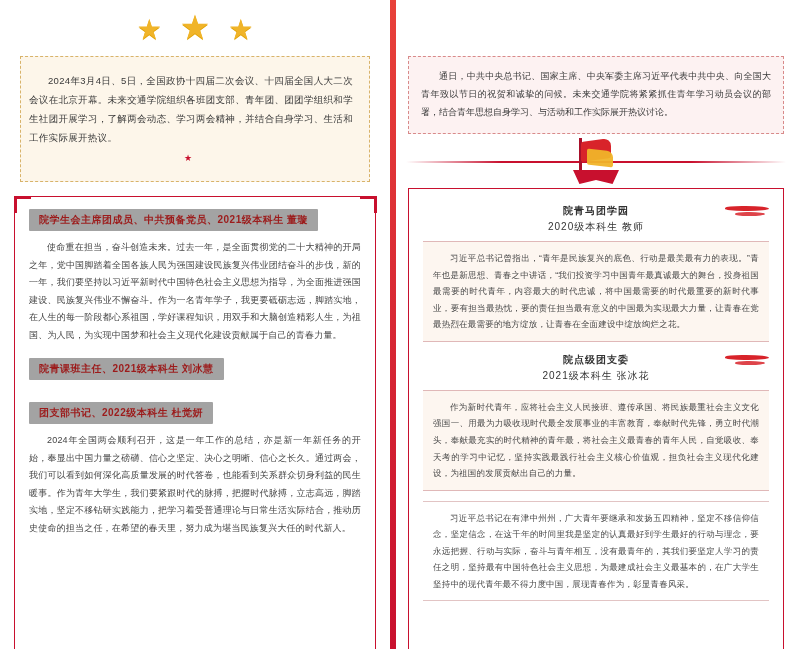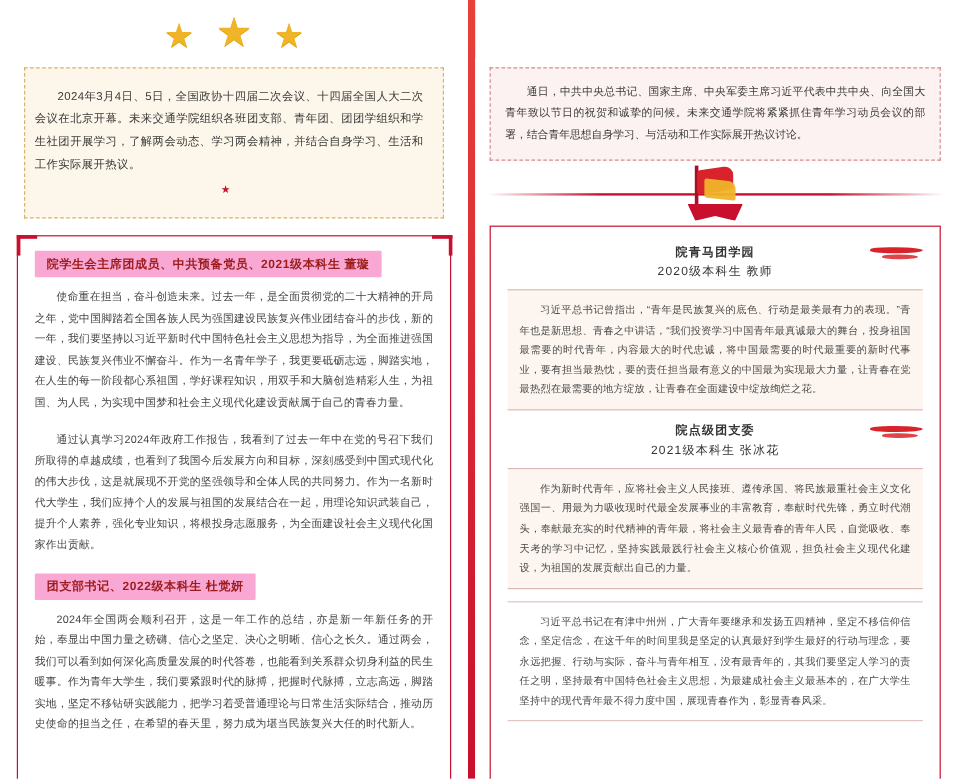--- a/index.html
+++ b/index.html
@@ -86,21 +86,21 @@
     width: 14px;
     height: 14px;
     border: 0 solid #c8102e;
   }
   .corner.tl { top: -1.5px; left: -1.5px; border-top-width: 3px; border-left-width: 3px; }
   .corner.tr { top: -1.5px; right: -1.5px; border-top-width: 3px; border-right-width: 3px; }
 
   .section { margin-bottom: 14px; }
   .section-title {
     display: inline-block;
-    background: #f9a8d4;
+    background: #a3a3a3;
     color: #9c1b1b;
     font-size: 10px;
     font-weight: bold;
     padding: 4px 10px 4px 10px;
     letter-spacing: 0.5px;
     border-radius: 1px;
     margin-bottom: 8px;
   }
   .section-body {
     font-size: 9px;
@@ -279,21 +279,21 @@
     <div class="red-frame">
       <span class="corner tl"></span>
       <span class="corner tr"></span>
 
       <div class="section">
         <div class="section-title">院学生会主席团成员、中共预备党员、2021级本科生 董璇</div>
         <div class="section-body">使命重在担当，奋斗创造未来。过去一年，是全面贯彻党的二十大精神的开局之年，党中国脚踏着全国各族人民为强国建设民族复兴伟业团结奋斗的步伐，新的一年，我们要坚持以习近平新时代中国特色社会主义思想为指导，为全面推进强国建设、民族复兴伟业不懈奋斗。作为一名青年学子，我更要砥砺志远，脚踏实地，在人生的每一阶段都心系祖国，学好课程知识，用双手和大脑创造精彩人生，为祖国、为人民，为实现中国梦和社会主义现代化建设贡献属于自己的青春力量。</div>
       </div>
 
       <div class="section">
-        <div class="section-body">通过认真学习2024年政府工作报告，我看到了过去一年中在党的号召下我们所取得的卓越成绩，也看到了我国今后发展方向和目标，深刻感受到中国式现代化的伟大步伐，这是就展现不开党的坚强领导和全体人民的共同努力。作为一名新时代大学生，我们应持个人的发展与祖国的发展结合在一起，用理论知识武装自己，提升个人素养，强化专业知识，将根投身志愿服务，为全面建设社会主义现代化国家作出贡献。</div>
+        <div class="section-title">院青课班主任、2021级本科生 刘冰慧</div>
       </div>
 
       <div class="section">
         <div class="section-title">团支部书记、2022级本科生 杜觉妍</div>
         <div class="section-body">2024年全国两会顺利召开，这是一年工作的总结，亦是新一年新任务的开始，奉显出中国力量之磅礴、信心之坚定、决心之明晰、信心之长久。通过两会，我们可以看到如何深化高质量发展的时代答卷，也能看到关系群众切身利益的民生暖事。作为青年大学生，我们要紧跟时代的脉搏，把握时代脉搏，立志高远，脚踏实地，坚定不移钻研实践能力，把学习着受普通理论与日常生活实际结合，推动历史使命的担当之任，在希望的春天里，努力成为堪当民族复兴大任的时代新人。</div>
       </div>
     </div>
   </div>
 
   <div class="divider"></div>

